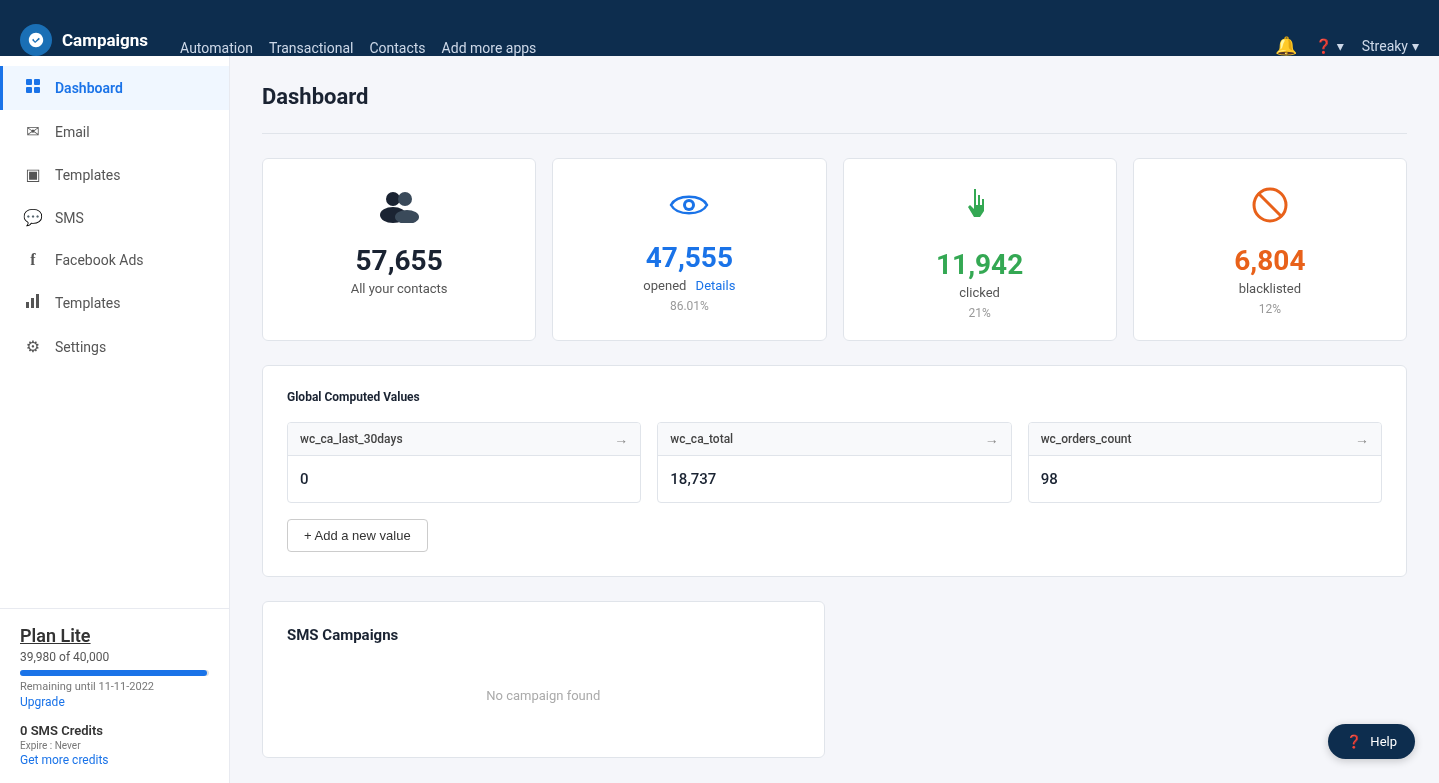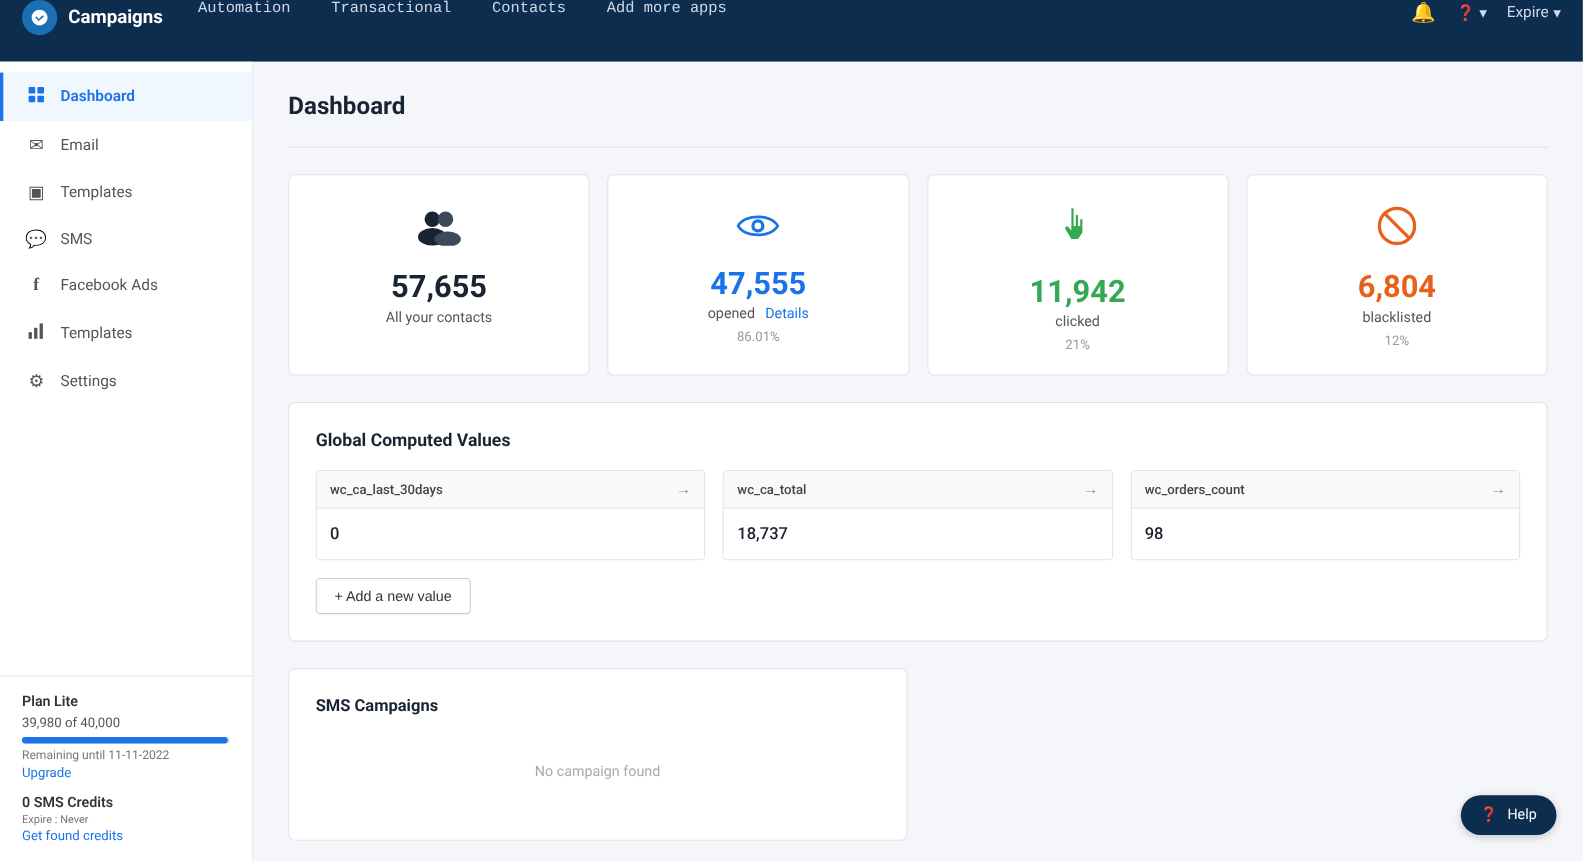--- a/index.html
+++ b/index.html
@@ -4,37 +4,37 @@
   <style>
     * { box-sizing: border-box; margin: 0; padding: 0; }
     body { font-family: -apple-system, BlinkMacSystemFont, 'Segoe UI', Roboto, sans-serif; background: #f5f6fa; display: flex; flex-direction: column; height: 783px; overflow: hidden; }
 
     
     .topnav {
       background: #0d2d4e;
       color: #fff;
       height: 56px;
       display: flex;
-      align-items: flex-start;
+      align-items: flex-end;
       padding: 0 20px;
       flex-shrink: 0;
       gap: 32px;
     }
     .topnav-logo {
       display: flex; align-items: center; gap: 10px; font-weight: 700; font-size: 17px; color: #fff;
     }
     .topnav-logo-icon {
       width: 32px; height: 32px;
       background: #1a6fb5;
       border-radius: 50%;
       display: flex; align-items: center; justify-content: center;
       font-size: 14px; color: #fff;
     }
     .topnav-links {
-      display: flex; gap: 37px; flex: 1; font-family: Liberation Mono, monospace;
+      display: flex; gap: 16px; flex: 1;
     }
     .topnav-link {
       color: #cdd8e8; font-size: 14px; cursor: pointer; text-decoration: none;
     }
     .topnav-right {
       display: flex; align-items: center; gap: 18px;
     }
     .topnav-icon { color: #cdd8e8; font-size: 18px; cursor: pointer; }
     .topnav-user { color: #cdd8e8; font-size: 14px; cursor: pointer; display: flex; align-items: center; gap: 4px; }
 
@@ -69,21 +69,21 @@
       font-weight: 600;
     }
     .sidebar-item .si-icon { font-size: 16px; width: 20px; text-align: center; }
     .sidebar-bottom {
       margin-top: auto;
       padding: 16px 20px;
       border-top: 1px solid #e8eaf0;
       font-size: 12px;
       color: #666;
     }
-    .plan-title { font-weight: 600; font-size: 13px; color: #333; margin-bottom: 4px; }
+    .plan-title { font-weight: 600; font-size: 18px; color: #333; margin-bottom: 4px; text-decoration: underline; }
     .plan-count { font-size: 12px; color: #555; margin-bottom: 6px; }
     .progress-bar { background: #e0e0e0; border-radius: 4px; height: 6px; margin-bottom: 4px; }
     .progress-fill { background: #1a73e8; height: 100%; border-radius: 4px; }
     .plan-expire { font-size: 11px; color: #777; margin-bottom: 2px; }
     .upgrade-link { color: #1a73e8; font-size: 12px; cursor: pointer; text-decoration: none; }
     .sms-credits { margin-top: 14px; }
     .sms-title { font-weight: 600; font-size: 13px; color: #333; }
     .sms-expire { font-size: 10px; color: #777; margin-top: 2px; }
     .get-credits { color: #1a73e8; font-size: 12px; cursor: pointer; text-decoration: none; display: block; margin-top: 2px; }
 
@@ -126,21 +126,21 @@
 
     
     .section-card {
       background: #fff;
       border: 1px solid #e0e4ea;
       border-radius: 6px;
       padding: 24px;
       margin-bottom: 24px;
     }
     .section-title {
-      font-size: 16px; font-weight: 700; color: #1a2332; margin-bottom: 18px;
+      font-size: 12px; font-weight: 700; color: #1a2332; margin-bottom: 18px;
     }
     .computed-grid {
       display: grid;
       grid-template-columns: repeat(3, 1fr);
       gap: 16px;
       margin-bottom: 16px;
     }
     .computed-card {
       border: 1px solid #e0e4ea;
       border-radius: 4px;
@@ -248,21 +248,21 @@
   <div class="topnav-links">
     <a class="topnav-link">Automation</a>
     <a class="topnav-link">Transactional</a>
     <a class="topnav-link">Contacts</a>
     <a class="topnav-link">Add more apps</a>
   </div>
   <div class="topnav-right">
     <span class="topnav-icon">🔔</span>
     <span class="topnav-user">❓ ▾</span>
     <span class="topnav-user">
-      <span>Expire</span> ▾
+      <span>Streaky</span> ▾
     </span>
   </div>
 </nav>
 
 <div class="main-layout">
 
   <aside class="sidebar">
     <div class="sidebar-item active">
       <span class="si-icon">
         <svg width="16" height="16" viewBox="0 0 16 16" fill="#1a73e8">
@@ -310,21 +310,21 @@
       <div class="plan-count">39,980 of 40,000</div>
       <div class="progress-bar">
         <div class="progress-fill" style="width: 99%"></div>
       </div>
       <div class="plan-expire">Remaining until 11-11-2022</div>
       <a class="upgrade-link">Upgrade</a>
 
       <div class="sms-credits">
         <div class="sms-title">0 SMS Credits</div>
         <div class="sms-expire">Expire : Never</div>
-        <a class="get-credits">Get found credits</a>
+        <a class="get-credits">Get more credits</a>
       </div>
     </div>
   </aside>
 
   <main class="content">
     <h1 class="page-title">Dashboard</h1>
     <hr class="divider">
 
     <div class="stat-cards">
 

